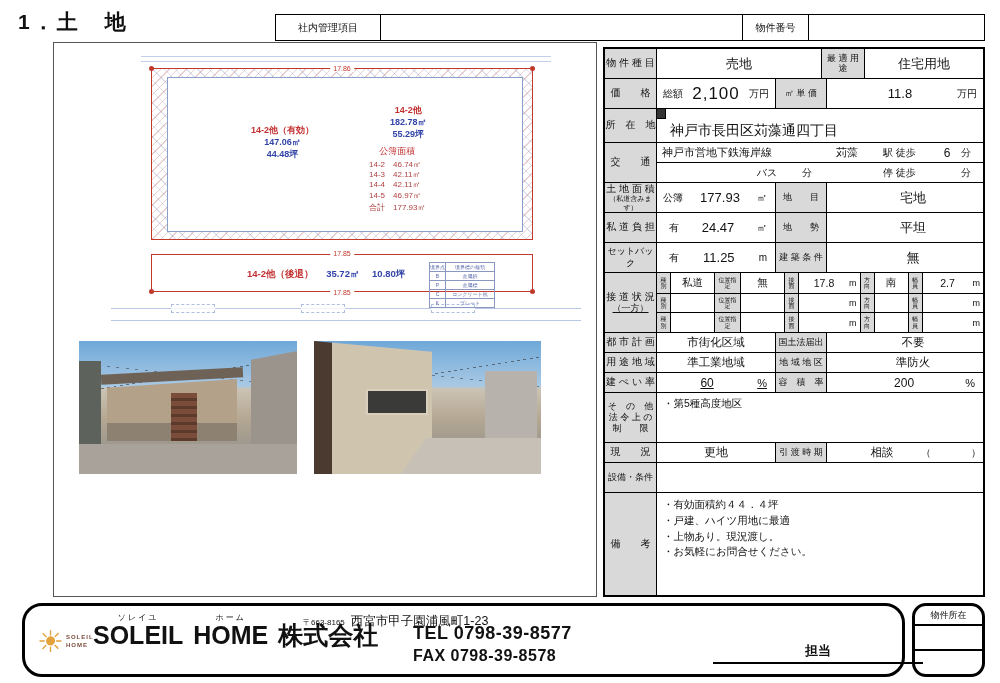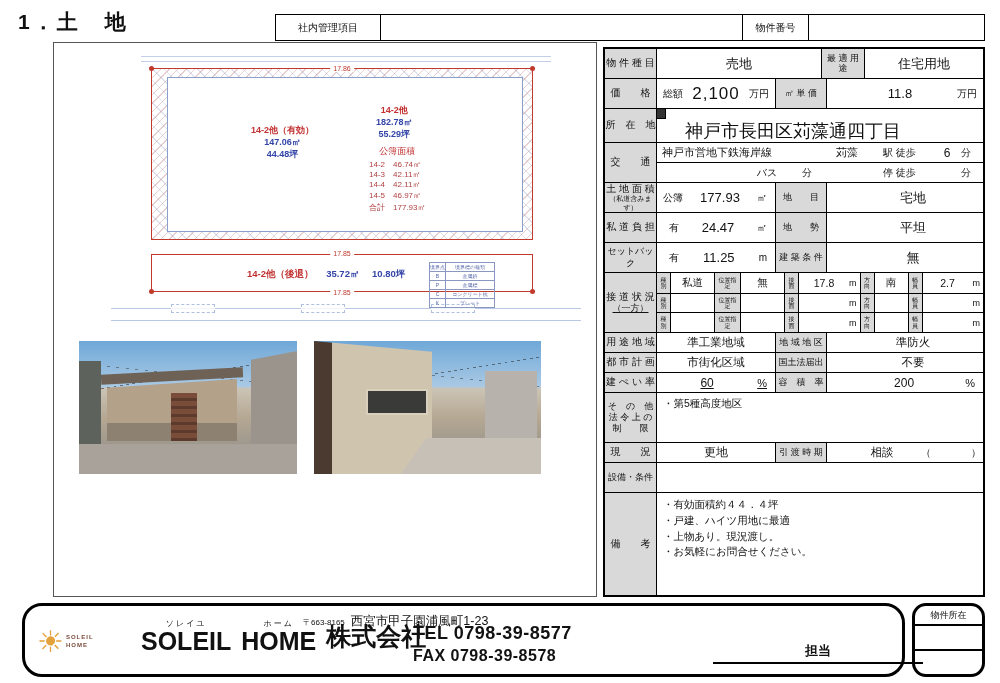--- a/index.html
+++ b/index.html
@@ -23,21 +23,21 @@
   .hatch { background-image:
       repeating-linear-gradient(135deg, rgba(190,120,120,.35) 0 1px, transparent 1px 6px),
       repeating-linear-gradient(45deg, rgba(140,150,200,.28) 0 1px, transparent 1px 8px); }
   .d-plot { position:absolute; left:10px; top:22px; width:382px; height:172px; border:1.4px solid #c0392b; }
   .d-plot-inner { position:absolute; left:15px; top:8px; right:9px; bottom:7px; background:#fff; border:1px solid #8aa0c8; }
   .d-dot { position:absolute; width:5px; height:5px; border-radius:50%; background:#c0392b; }
   .d-dim { position:absolute; color:#c0392b; font-size:7px; background:#fff; padding:0 3px; white-space:nowrap; }
   .d-lbl-name { color:#c23030; font-weight:bold; }
   .d-lbl-val { color:#3344a8; font-weight:bold; }
   .d-eff { position:absolute; left:110px; top:78px; text-align:center; font-size:9px; line-height:1.35; }
-  .d-tot { position:absolute; left:235px; top:58px; text-align:center; font-size:9px; line-height:1.35; }
+  .d-tot { position:absolute; left:249px; top:58px; text-align:center; font-size:9px; line-height:1.35; }
   .d-koubo { position:absolute; left:228px; top:100px; font-size:8px; line-height:1.3; color:#b04040; }
   .d-koubo .kt { font-size:9px; text-align:center; margin-bottom:2px; color:#c23030; }
   .d-koubo .krow { display:flex; gap:8px; }
   .d-strip { position:absolute; left:10px; top:208px; width:382px; height:38px; border:1.2px solid #c0392b; background:#fff; }
   .d-strip-lbl { position:absolute; left:95px; top:13px; font-size:9.5px; white-space:nowrap; }
   .d-road1 { position:absolute; left:-30px; top:262px; width:470px; border-top:1px solid #9bb0d8; opacity:.7; }
   .d-road2 { position:absolute; left:-30px; top:274px; width:470px; border-top:1px solid #9bb0d8; opacity:.7; }
   .d-dash { position:absolute; top:258px; width:44px; height:9px; border:1px dashed #9bb0d8; background:#fff; opacity:.8; }
   .d-legend { position:absolute; left:288px; top:216px; width:66px; border:1px solid #8a97c0; color:#5566aa; font-size:5px; }
   .d-legend .lrow { display:flex; border-top:1px solid #8a97c0; }
@@ -84,21 +84,21 @@
 
   
   .footer { position:absolute; left:22px; top:603px; width:883px; height:74px; border:3px solid #000; border-radius:20px; background:#fff; }
   .logo { position:absolute; left:12px; top:10px; width:70px; height:52px; display:flex; align-items:center; }
   .sun { font-size:30px; color:#e3a23c; line-height:1; }
   .logotxt { font-size:6px; font-weight:bold; color:#7a4a3a; letter-spacing:1px; line-height:1.3; margin-left:2px; }
   .license { position:absolute; left:278px; top:7px; display:flex; align-items:baseline; gap:6px; white-space:nowrap; }
   .license .l1 { font-size:11.5px; }
   .license .l2 { font-size:8px; }
   .license .l3 { font-size:12.5px; }
-  .company { position:absolute; left:68px; top:12px; display:flex; align-items:center;margin-left:48px; }
+  .company { position:absolute; left:68px; top:6px; display:flex; align-items:flex-end; }
   .rubywrap { display:flex; flex-direction:column; align-items:center; margin-right:10px; }
   .rubytxt { font-size:8px; letter-spacing:2px; }
   .companymain { font-size:25px; font-weight:bold; line-height:1; }
   .suffix { font-size:25px; font-weight:bold; line-height:1; }
   .telfax { position:absolute; left:388px; top:15px; font-weight:bold; line-height:1.35; }
   .tel { font-size:18px; letter-spacing:.5px; }
   .fax { font-size:16px; letter-spacing:.5px; }
   .staff { position:absolute; left:688px; top:36px; width:210px; border-bottom:2px solid #000; text-align:center; font-size:13px; font-weight:bold; padding-bottom:2px; }
   .locbox { position:absolute; left:912px; top:603px; width:73px; height:74px; border:3px solid #000; border-radius:14px; overflow:hidden; display:flex; flex-direction:column; }
   .locbox .lh { height:20px; display:flex; align-items:center; justify-content:center; font-size:9px; border-bottom:2px solid #000; }
@@ -250,21 +250,21 @@
         <span class="unit-s" style="padding-right:6px;">万円</span>
       </div>
     </div>
 
     <div class="trow" style="height:34px;">
       <div class="lblc">所　在　地</div>
       <div class="c1" style="display:flex; flex-direction:column;">
         <div style="height:10px; display:flex;">
             <div class="notch"></div>
           </div>
-        <div style="flex:1; display:flex; align-items:center; padding-left:28px; font-size:18px;">神戸市長田区苅藻通四丁目</div>
+        <div style="flex:1; display:flex; align-items:center; padding-left:13px; font-size:14px;">神戸市長田区苅藻通四丁目</div>
       </div>
     </div>
 
     <div class="trow" style="height:40px; flex-direction:row;">
       <div class="lblc">交　　通</div>
       <div class="c1" style="display:flex; flex-direction:column;">
         <div class="subrow">
           <span style="flex:1; padding-left:5px; font-size:11px;">神戸市営地下鉄海岸線</span>
           <span style="flex:0 0 72px; text-align:center; font-size:11px;">苅藻</span>
           <span style="flex:0 0 50px; font-size:10px;">駅 徒歩</span>
@@ -376,31 +376,31 @@
           <span class="mini" style="flex:0 0 14px;">幅員</span>
           <span class="fcell" style="flex:1; border-right:none;">
               <span style="flex:1;"></span>
               <span style="font-size:9px; padding-right:3px;">m</span>
             </span>
         </div>
       </div>
     </div>
 
     <div class="trow" style="height:20px;">
+      <div class="lblc">都 市 計 画</div>
+      <div class="cval c1" style="font-size:11.5px;">市街化区域</div>
+      <div class="glbl">国土法届出</div>
+      <div class="cval c2" style="font-size:11.5px;">不要</div>
+    </div>
+
+    <div class="trow" style="height:20px;">
       <div class="lblc">用 途 地 域</div>
       <div class="cval c1" style="font-size:11.5px;">準工業地域</div>
       <div class="glbl">地 域 地 区</div>
       <div class="cval c2" style="font-size:11.5px;">準防火</div>
-    </div>
-
-    <div class="trow" style="height:20px;">
-      <div class="lblc">都 市 計 画</div>
-      <div class="cval c1" style="font-size:11.5px;">市街化区域</div>
-      <div class="glbl">国土法届出</div>
-      <div class="cval c2" style="font-size:11.5px;">不要</div>
     </div>
 
     <div class="trow" style="height:20px;">
       <div class="lblc">建 ぺ い 率</div>
       <div class="c1" style="display:flex; align-items:center;text-decoration:underline;">
         <span style="flex:1; text-align:center; font-size:12px;">60</span>
         <span style="padding-right:8px; font-size:11px;">%</span>
       </div>
       <div class="glbl">容　積　率</div>
       <div class="c2" style="display:flex; align-items:center;">

